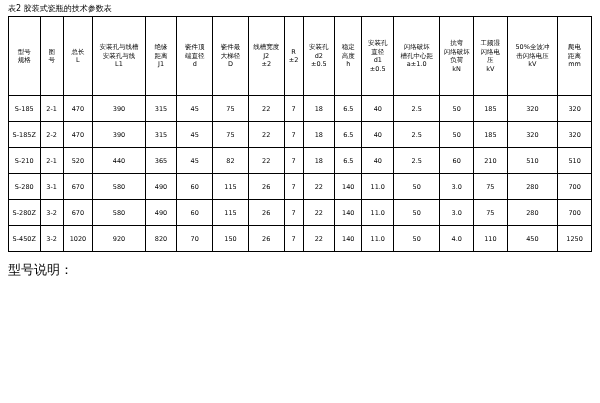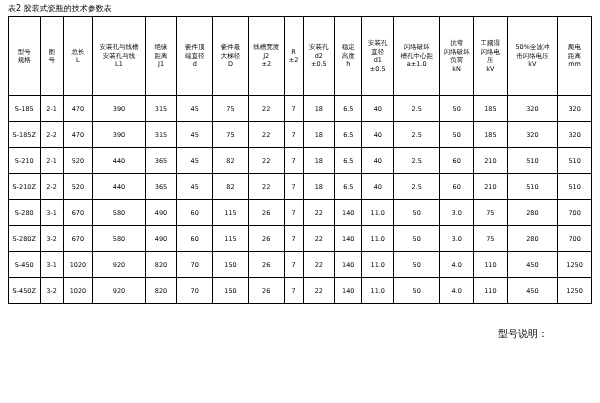--- a/index.html
+++ b/index.html
@@ -49,24 +49,23 @@
     padding: 2px 1px;
   }
   table.spec tbody td {
     height: 23px;
   }
   .hcell {
     display: block;
     line-height: 8.5px;
   }
   .legend {
-    margin-top: 24px;
-    font-size: 10px;
+    margin-top: 12px;
+    font-size: 13px;
     line-height: 11px;
-    text-align: right;
   }
   .legend .lg-title {
     margin-bottom: 1px;
   }
   .legend div {
     white-space: pre;
   }
   .model-cell {
     font-size: 6.5px;
     line-height: 7.5px;
@@ -240,39 +239,20 @@
         <td>18</td>
         <td>6.5</td>
         <td>40</td>
         <td>2.5</td>
         <td>60</td>
         <td>210</td>
         <td>510</td>
         <td>510</td>
       </tr>
       <tr>
-        <td class="model-cell">S-210Z</td>
-        <td>2-2</td>
-        <td>520</td>
-        <td>440</td>
-        <td>365</td>
-        <td>45</td>
-        <td>82</td>
-        <td>22</td>
-        <td>7</td>
-        <td>18</td>
-        <td>6.5</td>
-        <td>40</td>
-        <td>2.5</td>
-        <td>60</td>
-        <td>210</td>
-        <td>510</td>
-        <td>510</td>
-      </tr>
-      <tr>
         <td class="model-cell">S-280</td>
         <td>3-1</td>
         <td>670</td>
         <td>580</td>
         <td>490</td>
         <td>60</td>
         <td>115</td>
         <td>26</td>
         <td>7</td>
         <td>22</td>
@@ -297,39 +277,20 @@
         <td>22</td>
         <td>140</td>
         <td>11.0</td>
         <td>50</td>
         <td>3.0</td>
         <td>75</td>
         <td>280</td>
         <td>700</td>
       </tr>
       <tr>
-        <td class="model-cell">S-450</td>
-        <td>3-1</td>
-        <td>1020</td>
-        <td>920</td>
-        <td>820</td>
-        <td>70</td>
-        <td>150</td>
-        <td>26</td>
-        <td>7</td>
-        <td>22</td>
-        <td>140</td>
-        <td>11.0</td>
-        <td>50</td>
-        <td>4.0</td>
-        <td>110</td>
-        <td>450</td>
-        <td>1250</td>
-      </tr>
-      <tr>
         <td class="model-cell">S-450Z</td>
         <td>3-2</td>
         <td>1020</td>
         <td>920</td>
         <td>820</td>
         <td>70</td>
         <td>150</td>
         <td>26</td>
         <td>7</td>
         <td>22</td>

